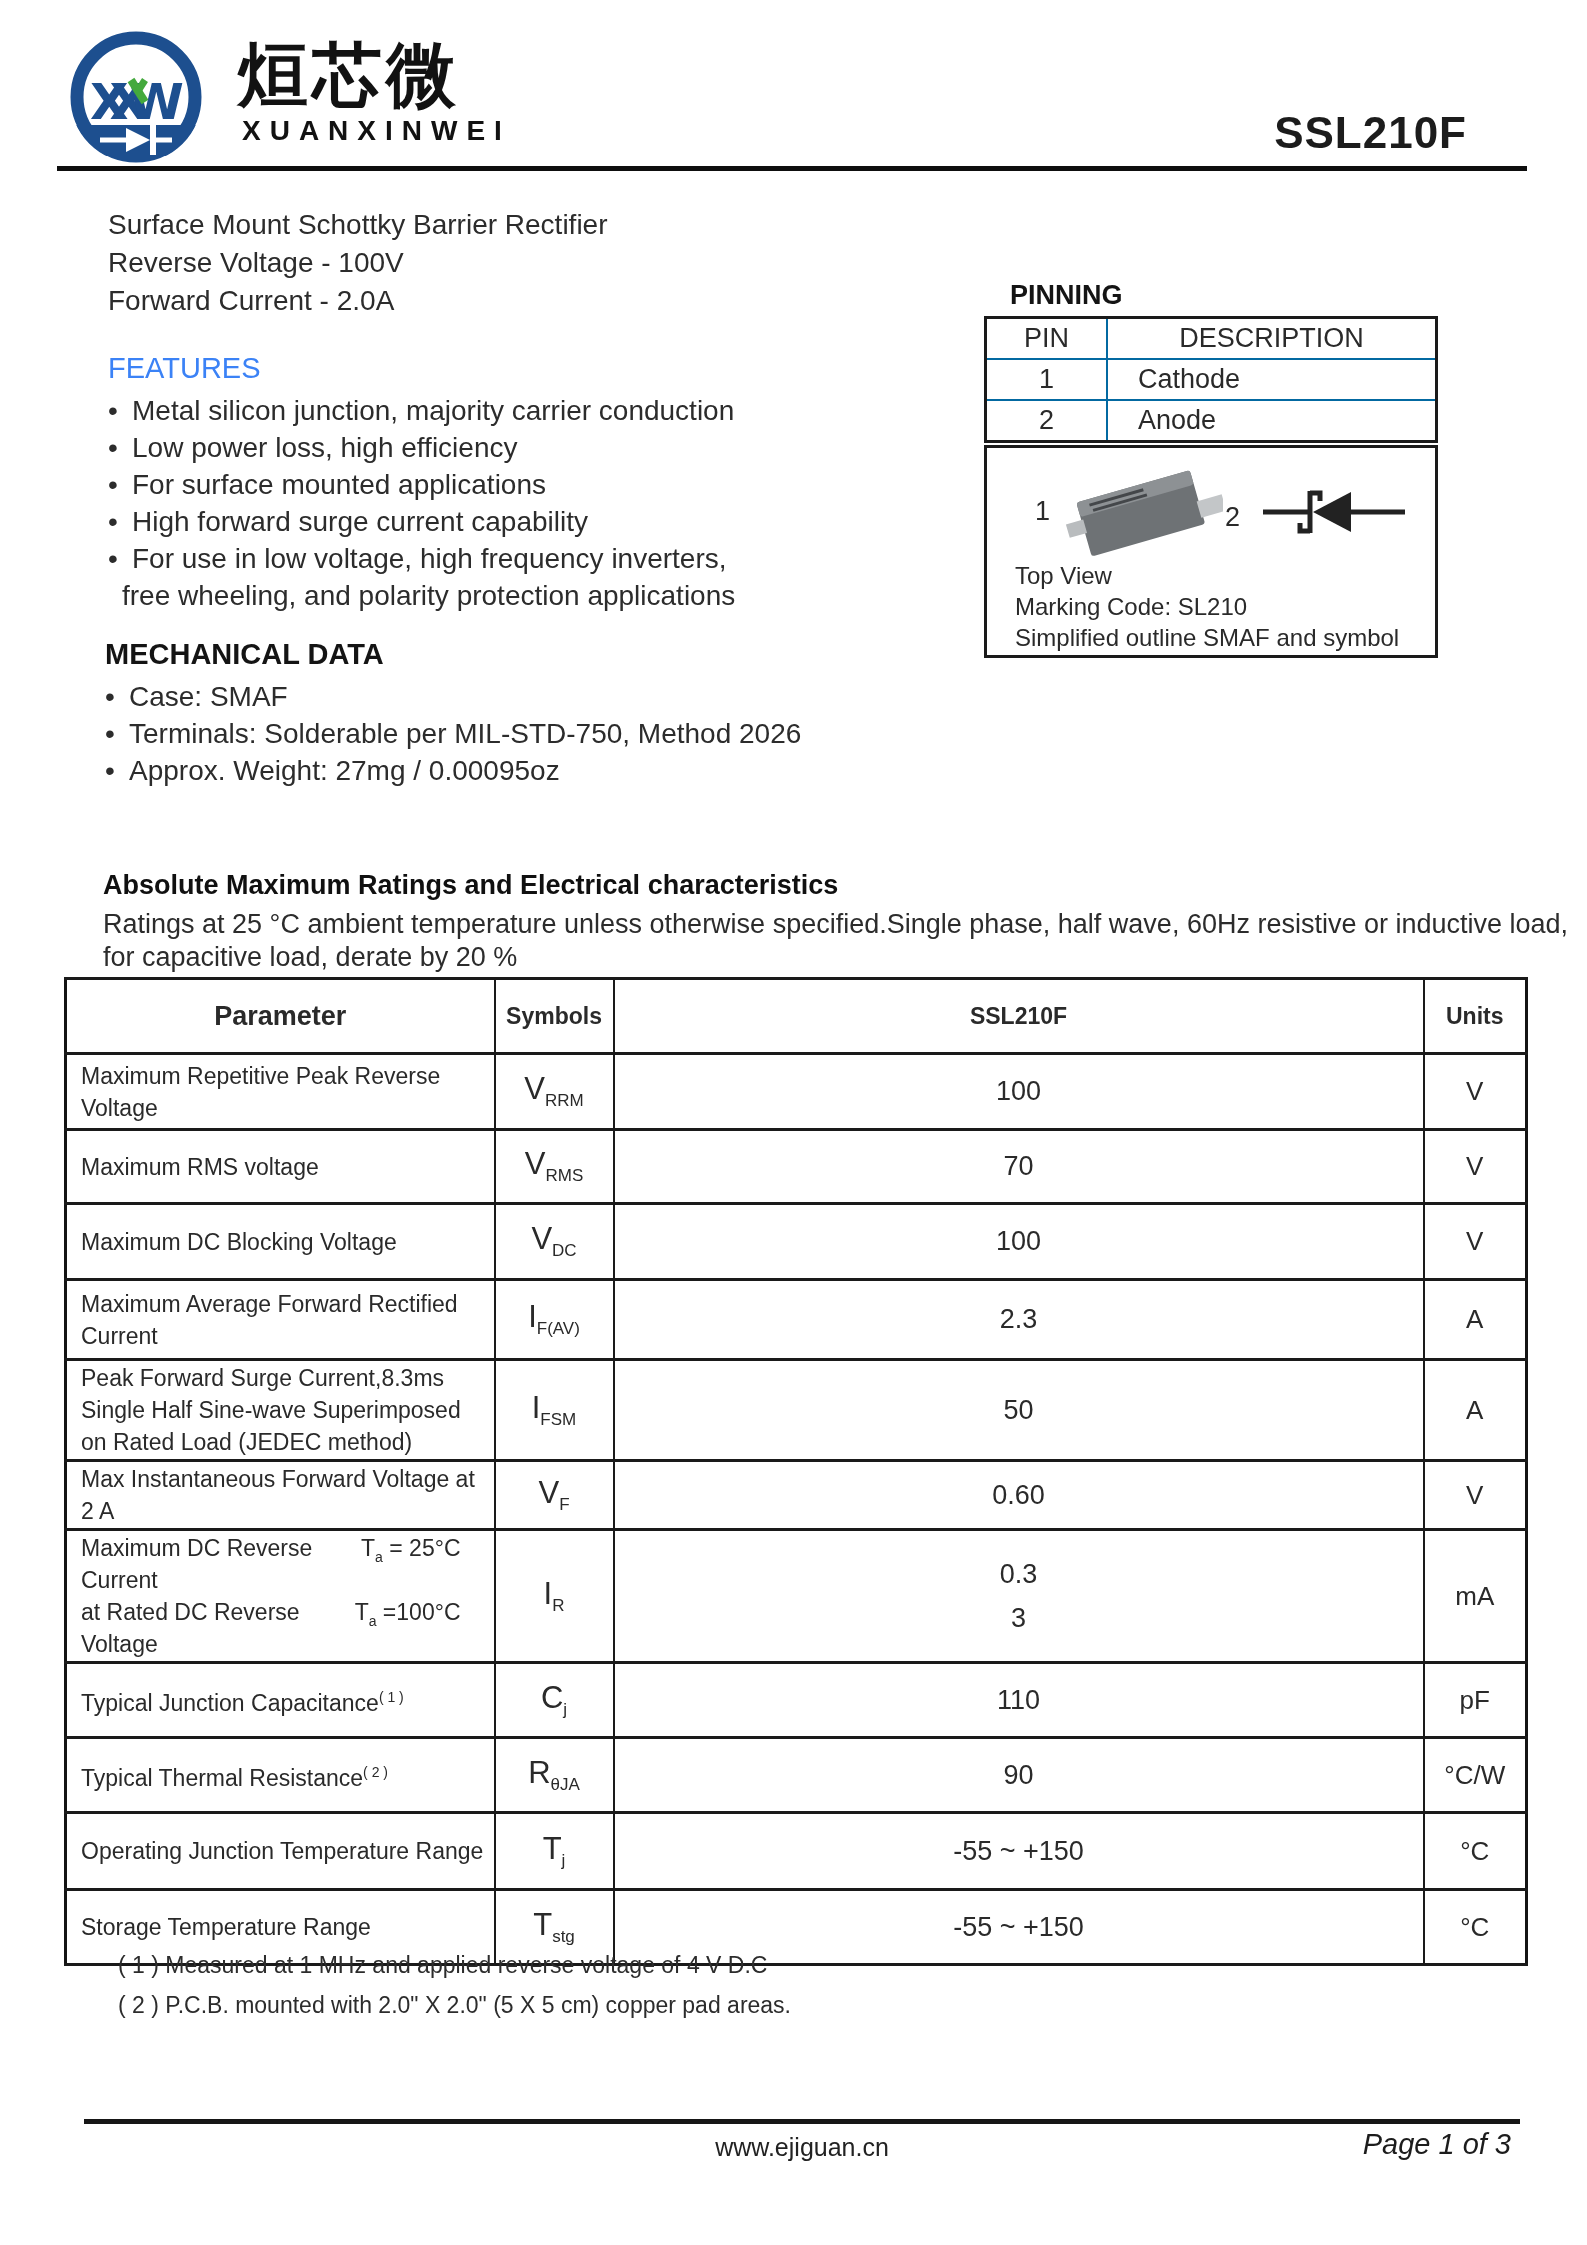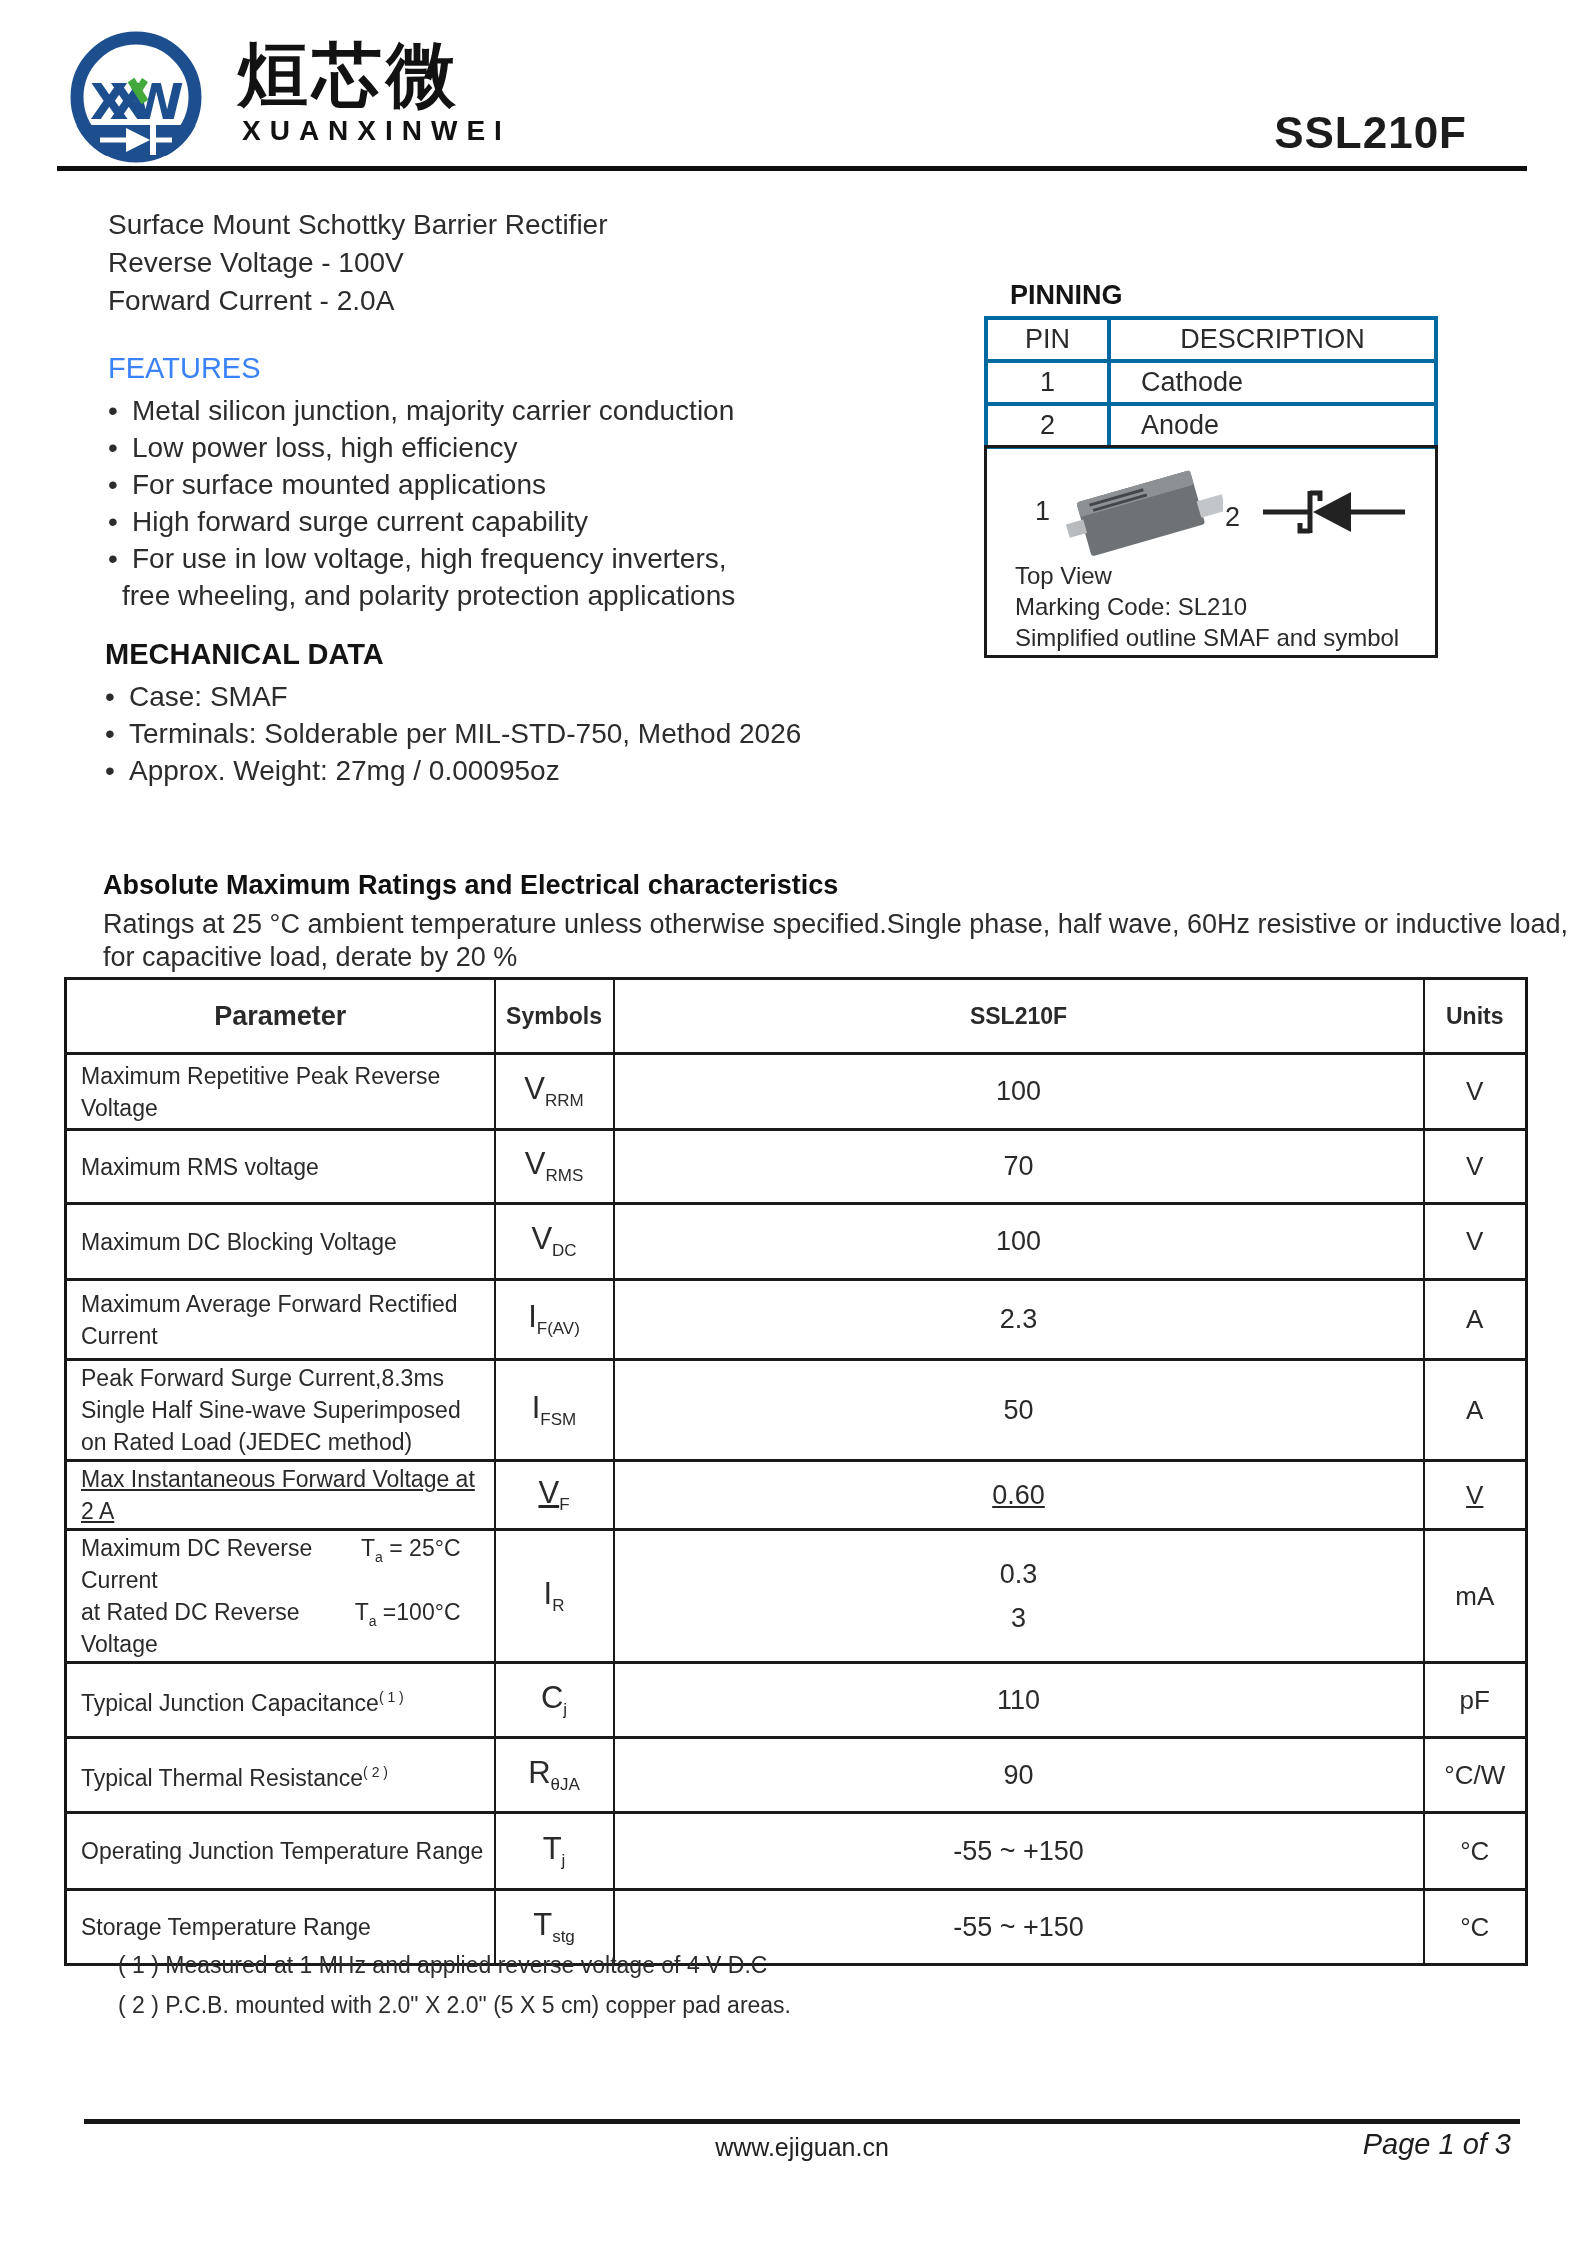--- a/index.html
+++ b/index.html
@@ -19,21 +19,21 @@
   .features-title{position:absolute;left:108px;top:352px;font-size:29px;color:#3b82f6;}
   .features-list{position:absolute;left:108px;top:392px;font-size:28px;line-height:37px;color:#2c2c2c;}
   .bullet{display:inline-block;width:24px;}
   .cont-line{padding-left:14px;}
   
   .mech-title{position:absolute;left:105px;top:638px;font-size:29px;font-weight:bold;color:#141414;}
   .mech-list{position:absolute;left:105px;top:678px;font-size:28px;line-height:37px;color:#2c2c2c;}
   
   .pinning-title{position:absolute;left:1010px;top:280px;font-size:27px;font-weight:bold;color:#141414;}
   .pin-table{position:absolute;left:984px;top:316px;width:454px;border-collapse:collapse;table-layout:fixed;border:3px solid #1a1a1a;}
-  .pin-table th,.pin-table td{border:4px solid #0369a1;height:37px;font-size:27px;font-weight:normal;color:#2a2a2a;}
+  .pin-table th,.pin-table td{border:2px solid #0369a1;height:37px;font-size:27px;font-weight:normal;color:#2a2a2a;}
   .pin-col{width:117px;text-align:center;}
   .desc-col{text-align:center;}
   .pin-table td.desc-col{text-align:left;padding-left:30px;margin-left:16px;}
   
   .pkg-box{position:absolute;left:984px;top:445px;width:448px;height:207px;border:3px solid #1a1a1a;}
   .pkg-pin1{position:absolute;left:48px;top:48px;font-size:27px;color:#2a2a2a;}
   .pkg-pin2{position:absolute;left:238px;top:54px;font-size:27px;color:#2a2a2a;}
   .pkg-svg{position:absolute;left:66px;top:8px;}
   .diode-svg{position:absolute;left:268px;top:26px;}
   .pkg-captions{position:absolute;left:28px;top:112px;font-size:24px;line-height:31px;color:#2a2a2a;}
@@ -236,21 +236,21 @@
             <div class="pline"><span>Peak Forward Surge Current,8.3ms</span></div>
             <div class="pline"><span>Single Half Sine-wave Superimposed</span></div>
             <div class="pline"><span>on Rated Load (JEDEC method)</span></div>
           </td>
           <td class="c-sym"><span>I</span><sub>FSM</sub></td>
           <td class="c-val">
             <div>50</div>
           </td>
           <td class="c-unit">A</td>
         </tr>
-        <tr style="height: 58px; text-decoration: underline;">
+        <tr style="height: 58px;">
           <td class="c-param">
             <div class="pline"><span>Max Instantaneous Forward Voltage at 2 A</span></div>
           </td>
           <td class="c-sym"><span>V</span><sub>F</sub></td>
           <td class="c-val">
             <div>0.60</div>
           </td>
           <td class="c-unit">V</td>
         </tr>
         <tr style="height: 92px;">

